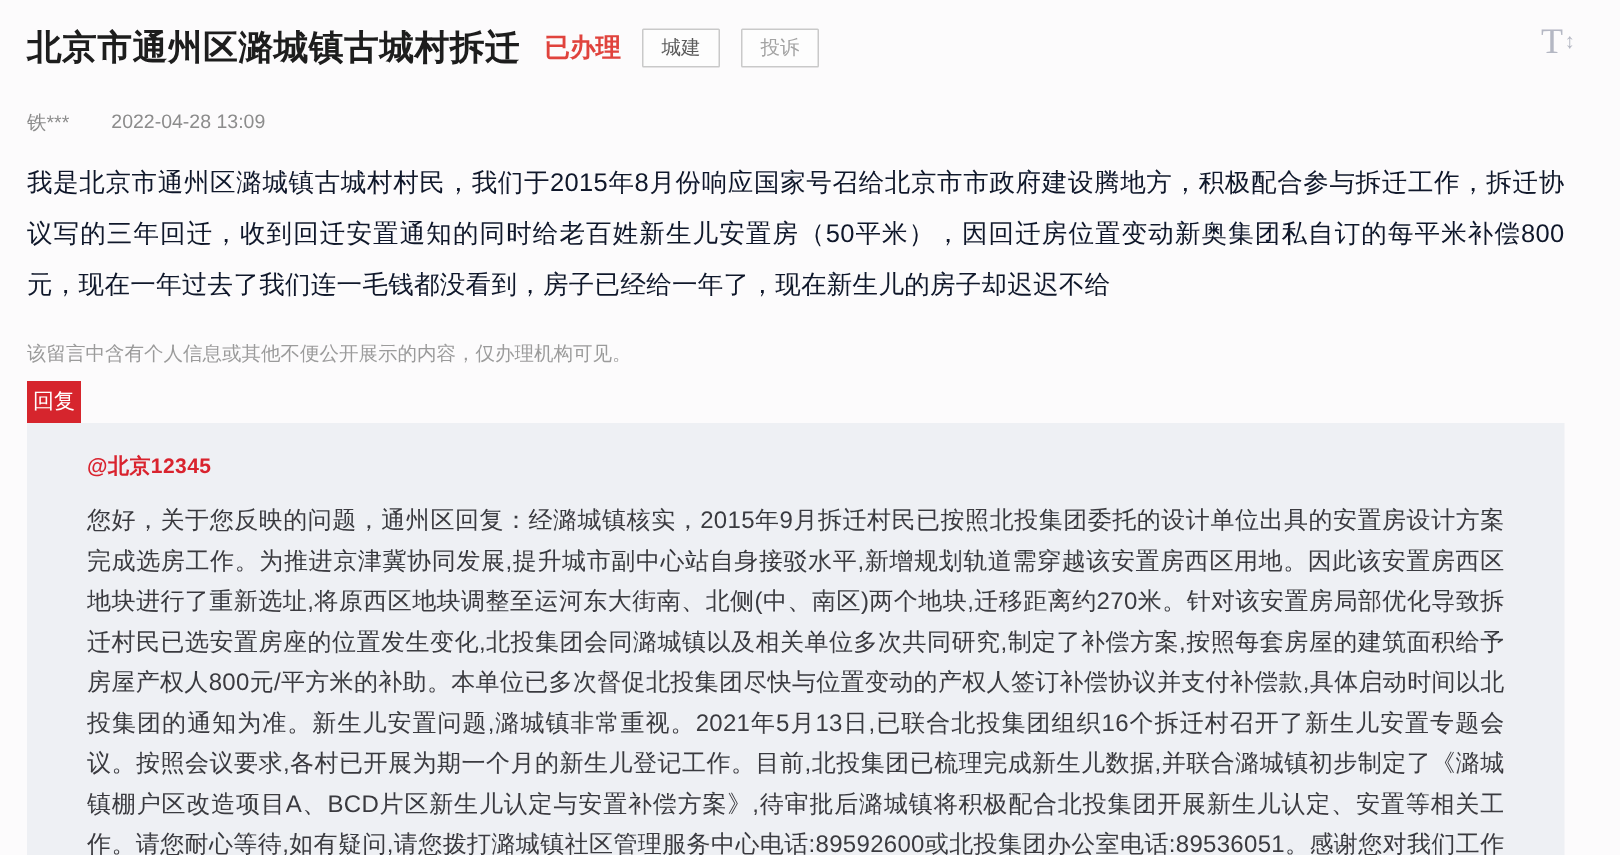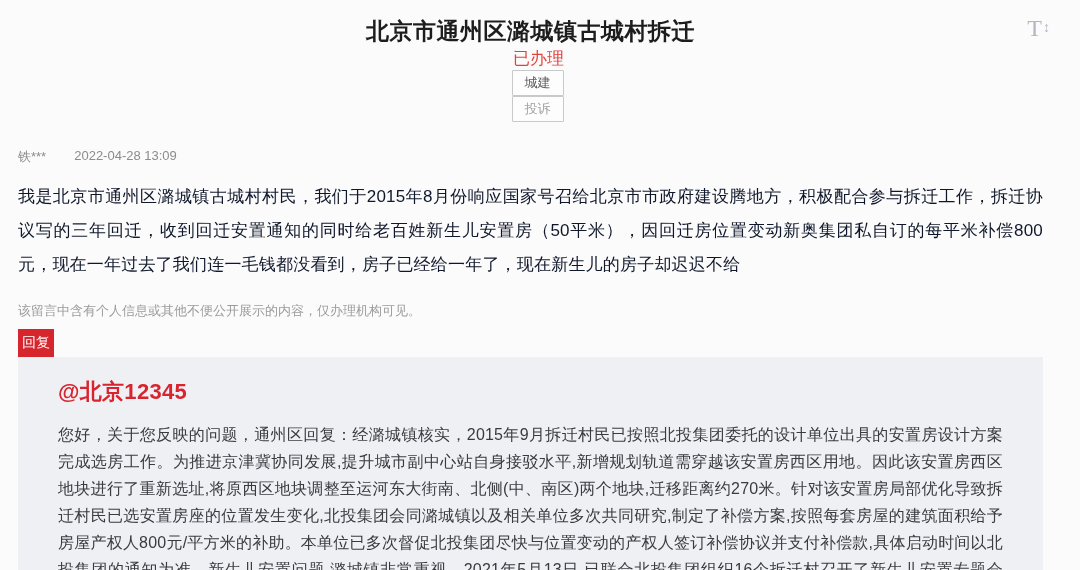--- a/index.html
+++ b/index.html
@@ -6,23 +6,23 @@
   html, body { width: 1080px; height: 570px; overflow: hidden; }
   body {
     background: #fbfafb;
     font-family: "Liberation Sans", "DejaVu Sans", sans-serif;
     color: #333;
   }
   .page { position: relative; width: 1080px; height: 570px; background: #fcfbfc; }
   .content { margin: 0 37px 0 18px; padding-top: 16px; }
 
   
-  .header-row { display: flex; align-items: center; flex-direction: column; }
+  .header-row { display: flex; align-items: center; }
   .page-title { font-size: 23px; font-weight: bold; color: #1d1d1d; letter-spacing: 0.5px; }
-  .status-badge { margin-left: 16px; font-size: 17px; color: #e0433d; font-weight: 400; }
+  .status-badge { margin-left: 16px; font-size: 17px; color: #e0433d; font-weight: 700; }
   .tag {
     margin-left: 14px; font-size: 13px; padding: 3px 12px;
     border: 1px solid #c9c9c9; background: #fdfdfd; border-radius: 1px;
     cursor: pointer;
     text-align: center;
   }
   .tag-primary { color: #5a5a5a; }
   .tag-secondary { color: #a3a3a3; }
   .font-size-icon {
     position: absolute; right: 30px; top: 16px;
@@ -44,21 +44,21 @@
 
   
   .privacy-notice { margin-top: 20px; font-size: 13px; color: #9b9b9b; }
 
   
   .reply-tab {
     display: inline-block; margin-top: 9px; background: #d6252d; color: #fff;
     font-size: 14px; padding: 5px 4px; cursor: pointer;
   }
   .reply-panel { background: #eef0f4; padding: 20px 40px 12px 40px; min-height: 303px; }
-  .responder-name { color: #d9232e; font-size: 22px; font-weight: bold; letter-spacing: 0.3px; }
+  .responder-name { color: #d9232e; font-size: 14px; font-weight: bold; letter-spacing: 0.3px; }
   .reply-body {
     margin-top: 14px; font-size: 16px; line-height: 27px; color: #3a3a3f;
     letter-spacing: 0.2px; text-align: justify;
   }
 </style>
 </head>
 <body>
 
 <div class="page">
 

